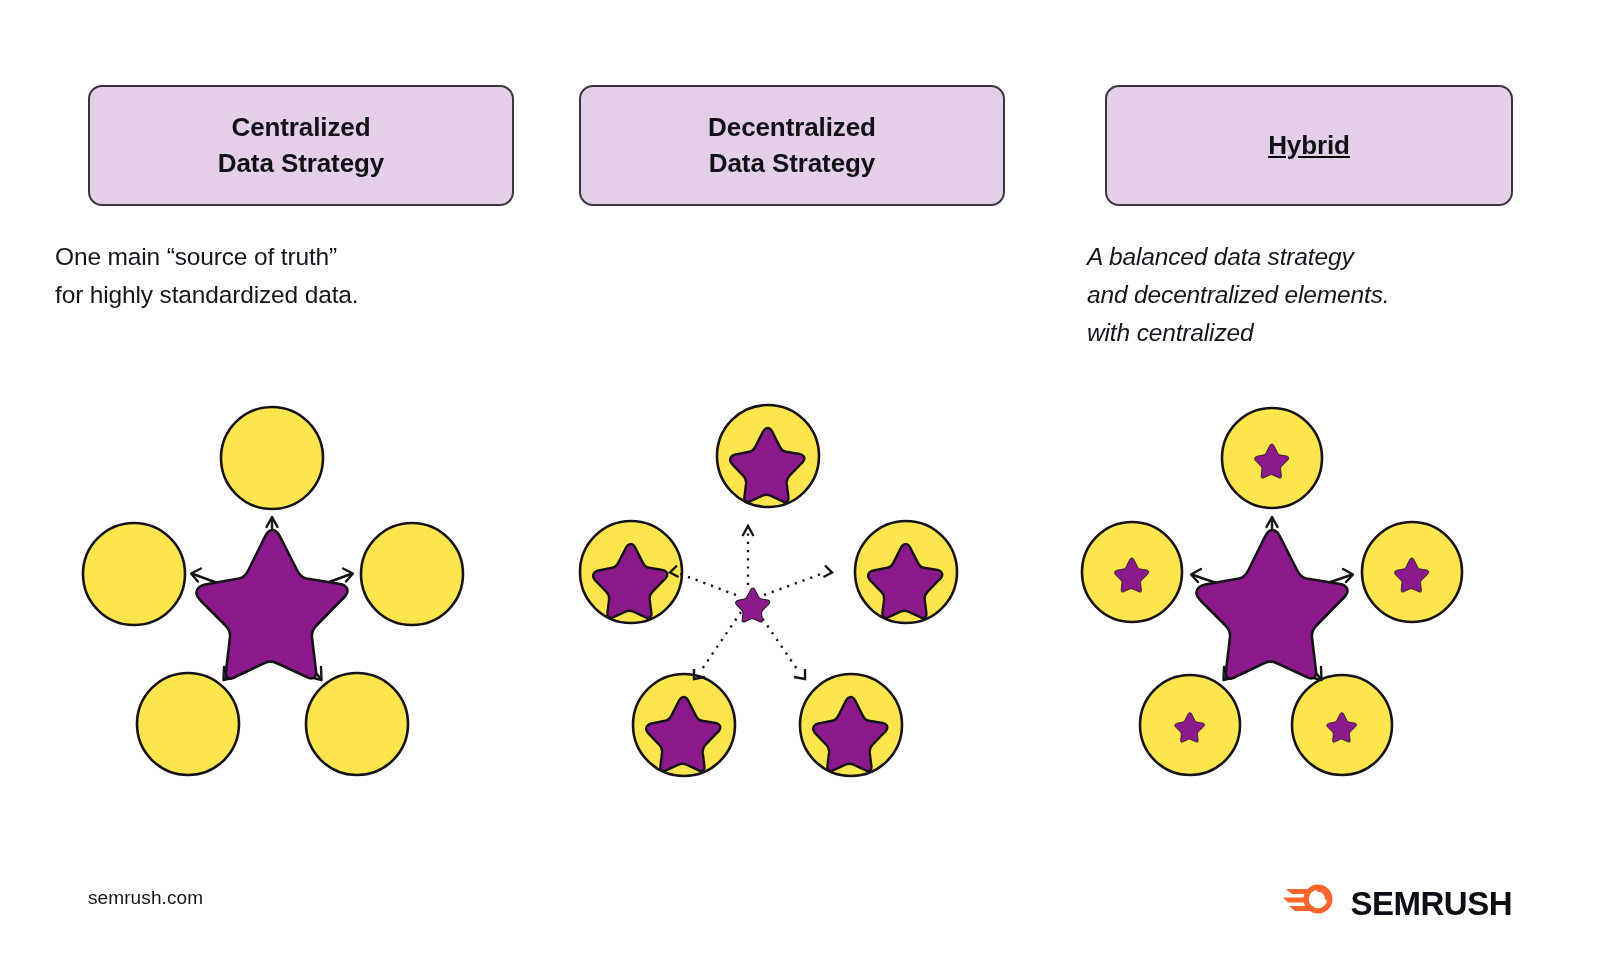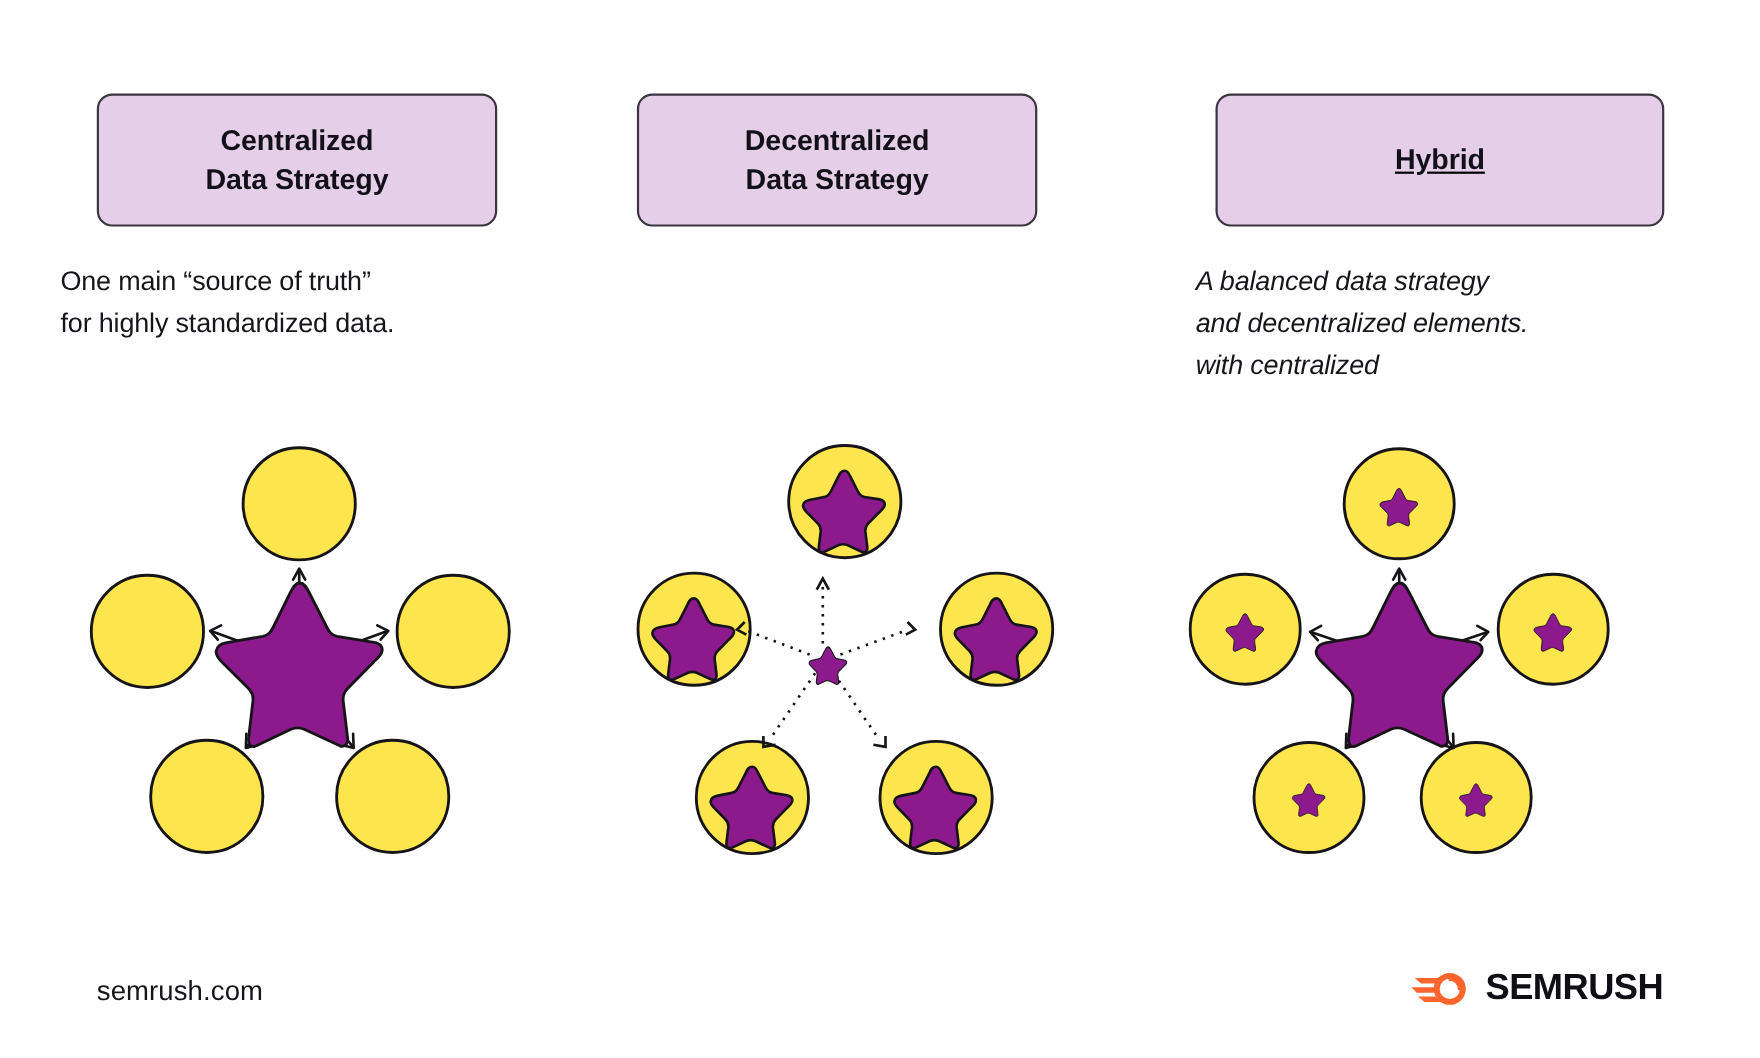--- a/index.html
+++ b/index.html
@@ -29,21 +29,21 @@
     height: 962px;
   }
   #col-0 { left: 45px; }
   #col-1 { left: 536px; }
   #col-2 { left: 1047px; }
 
   .title-box {
     position: absolute;
     top: 85px;
     left: 43px;
-    width: 364px;
+    width: 426px;
     height: 121px;
     background: #e5cee7;
     border: 2px solid #3a3540;
     border-radius: 14px;
     box-sizing: border-box;
     display: flex;
     align-items: center;
     justify-content: center;
     text-align: center;
   }
@@ -83,30 +83,30 @@
     left: 0;
     width: 510px;
     height: 400px;
   }
 
   
   .footer-url {
     position: absolute;
     left: 88px;
     top: 887px;
-    font-size: 25px;
+    font-size: 19px;
     color: #16151c;
     letter-spacing: 0.1px;
   }
   .logo {
     position: absolute;
     right: 88px;
     top: 880px;
     display: flex;
-    align-items: flex-start;
+    align-items: flex-end;
     gap: 13px;
   }
   .logo-word {
     font-size: 33px;
     font-weight: bold;
     color: #0f0e14;
     letter-spacing: -0.5px;
     line-height: 1;
   }
 </style>

